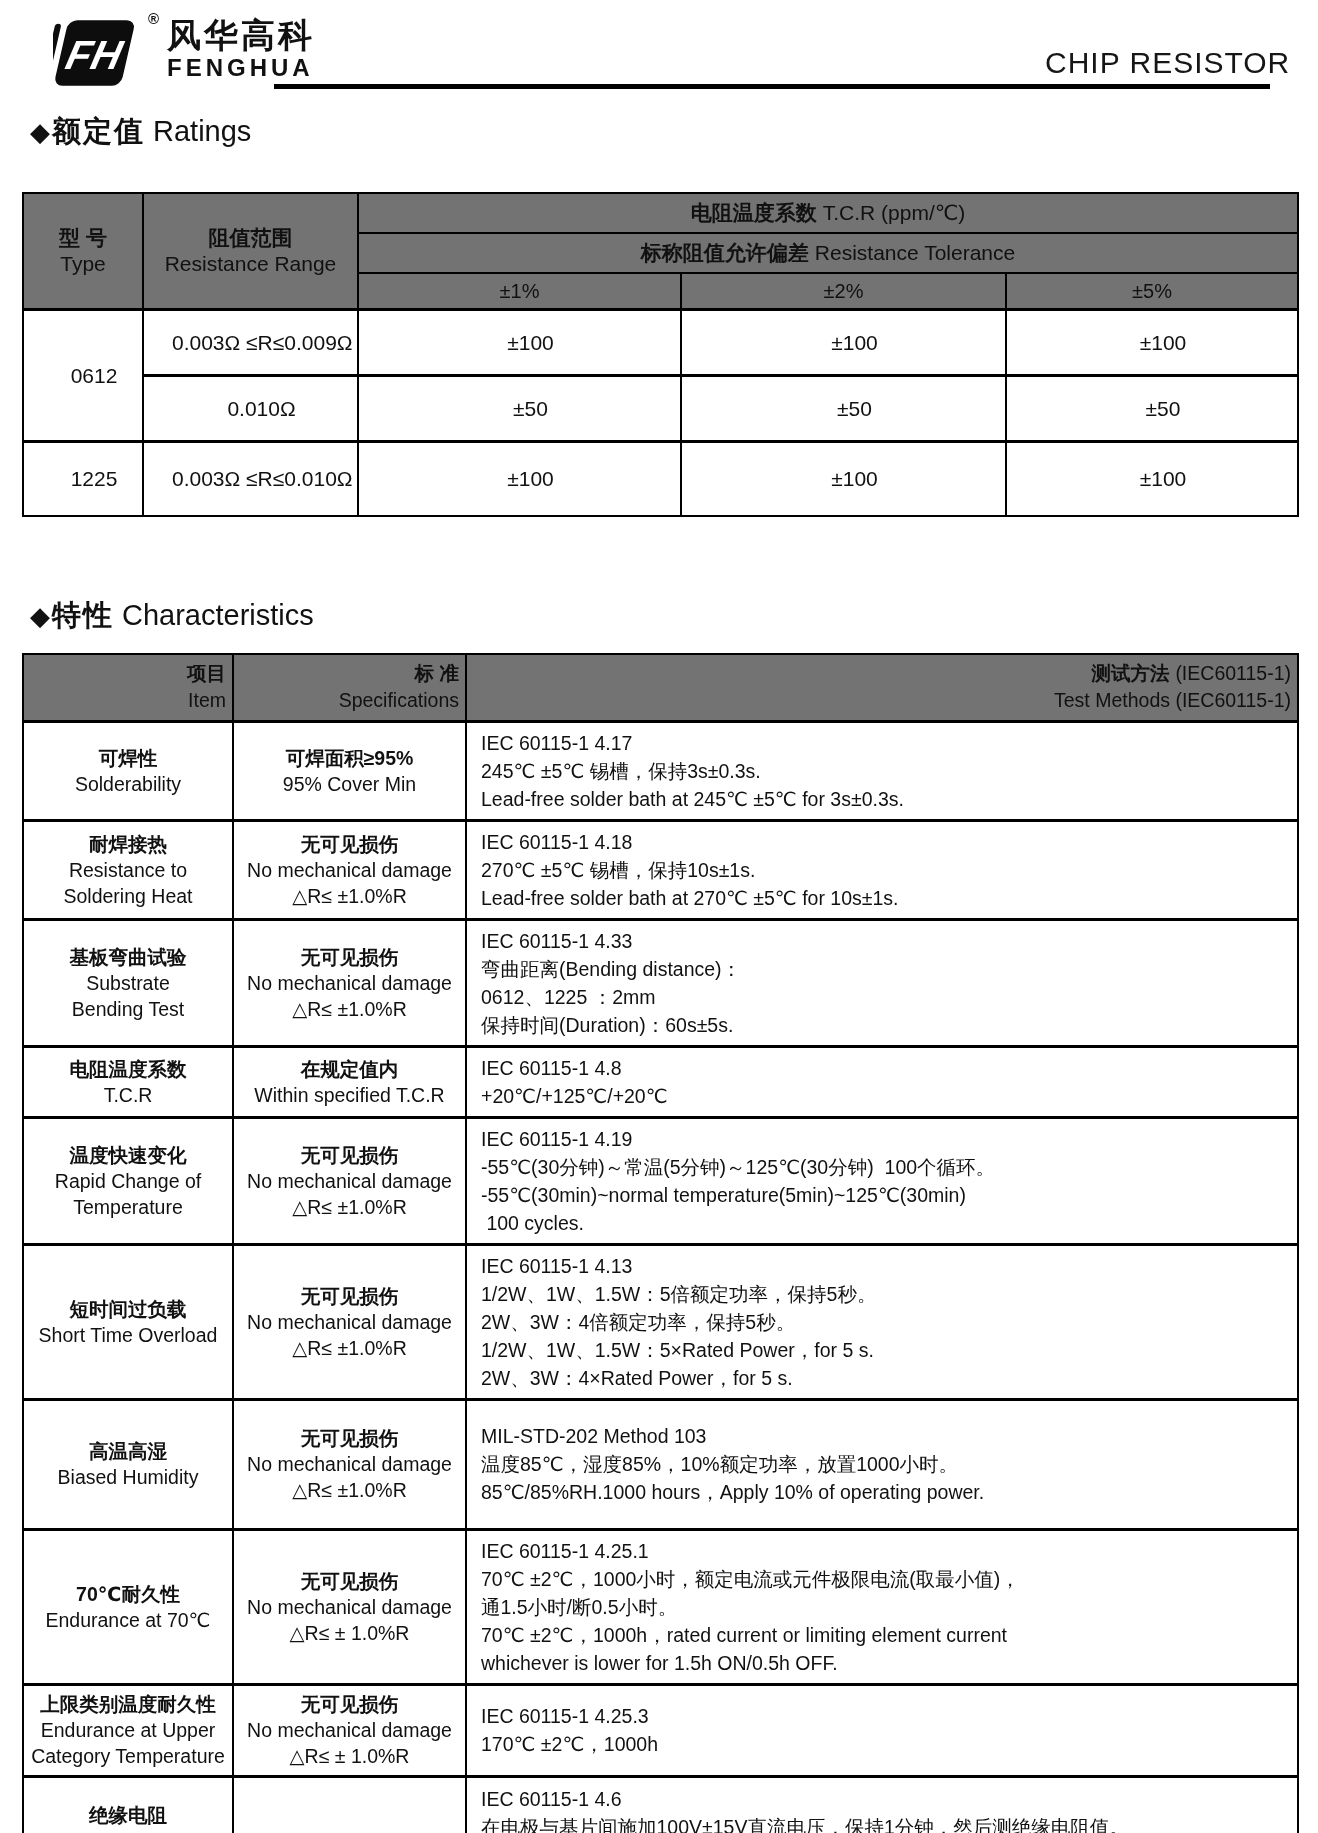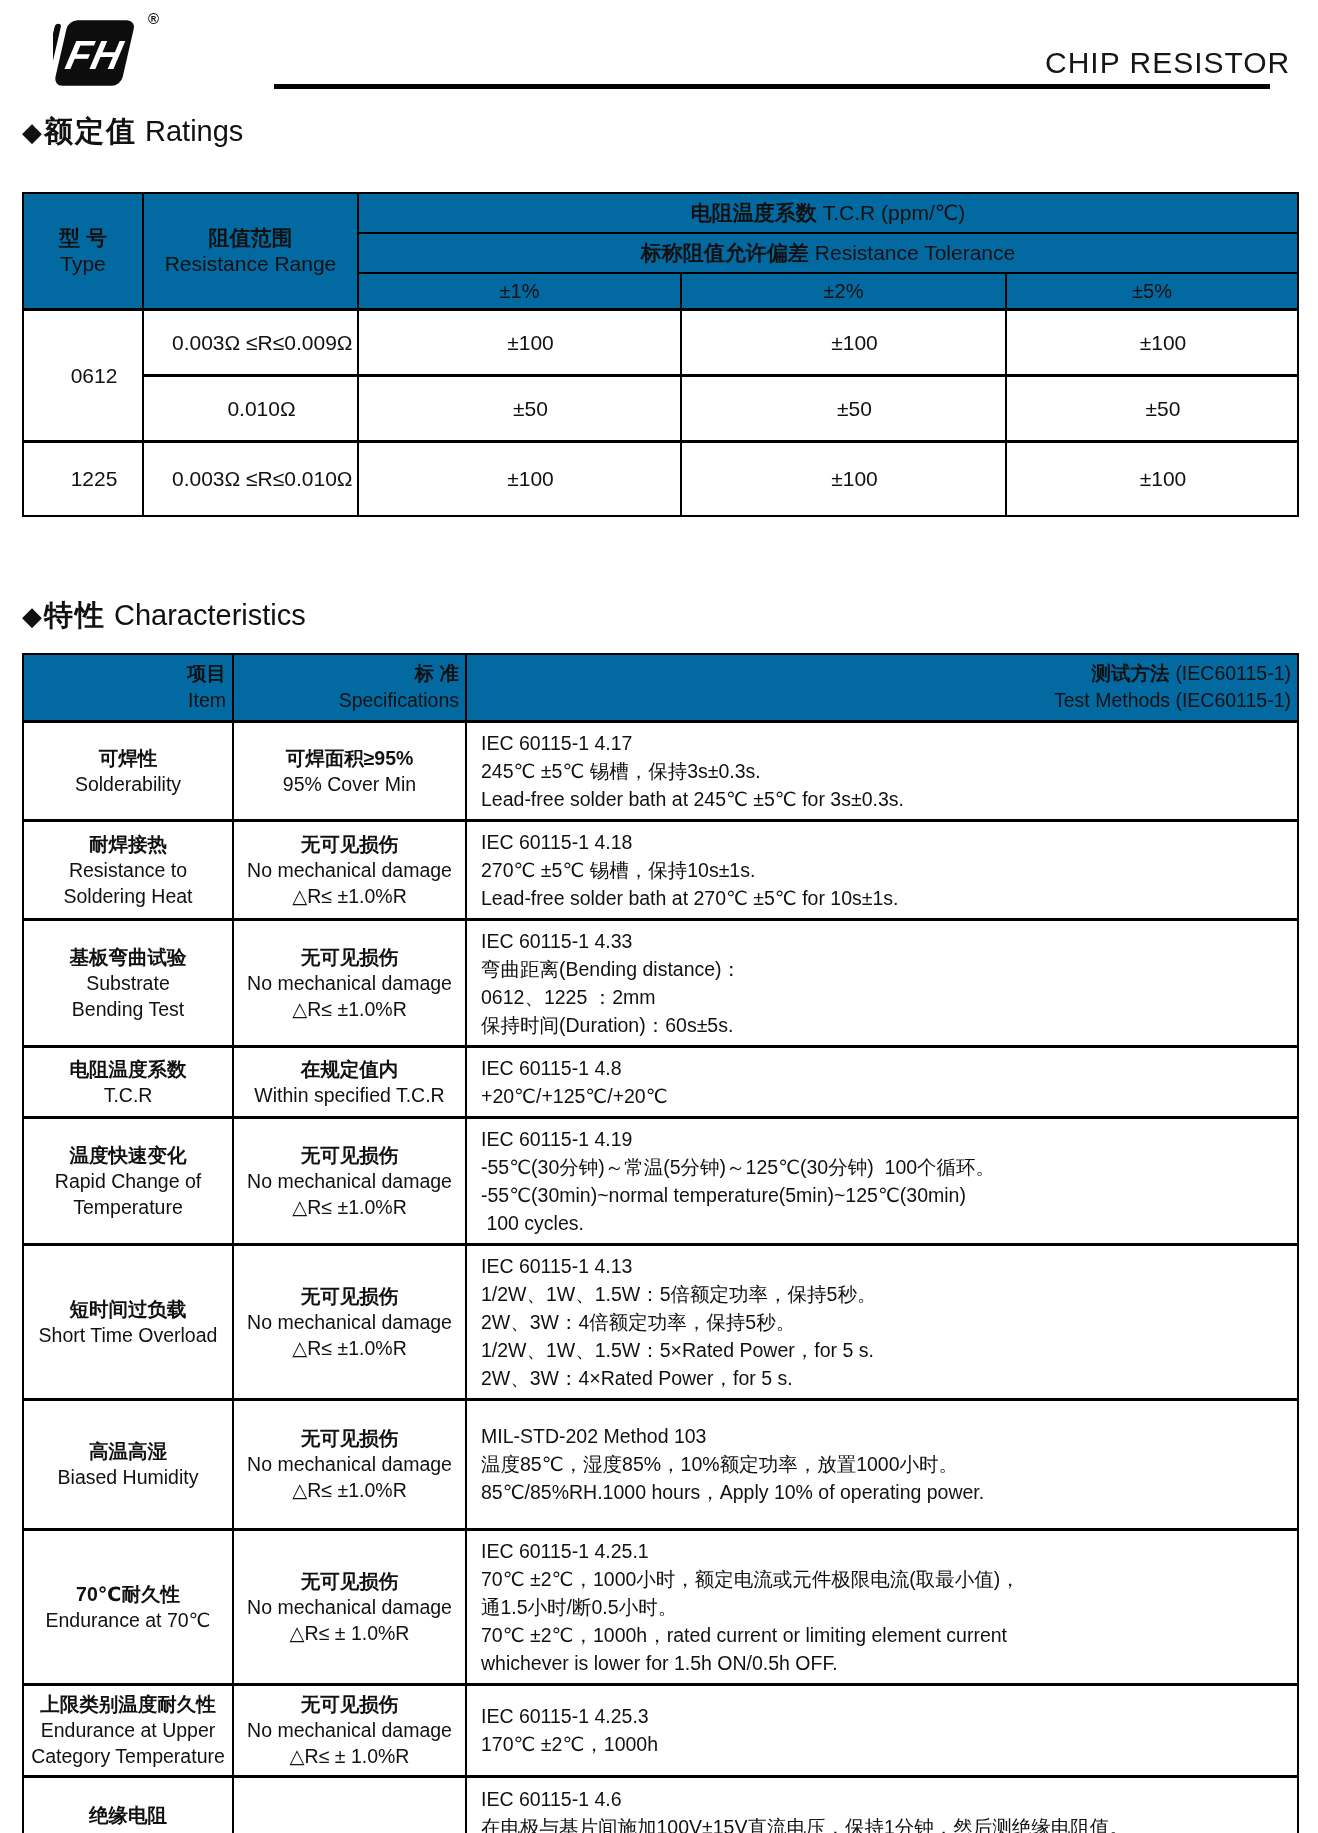--- a/index.html
+++ b/index.html
@@ -14,30 +14,30 @@
   }
   
   .brand{position:absolute;left:53px;top:16px;display:flex;align-items:flex-start;}
   .brand-reg{position:absolute;left:95px;top:-6px;font-size:15px;font-weight:bold;}
   .brand-text{margin-left:22px;}
   .brand-cn{font-size:34px;font-weight:bold;letter-spacing:3px;line-height:38px;white-space:nowrap;}
   .brand-en{font-size:24px;font-weight:bold;letter-spacing:4px;line-height:28px;white-space:nowrap;}
   .doc-title{position:absolute;left:1045px;top:46px;font-size:30px;letter-spacing:1px;color:#161616;white-space:nowrap;}
   .header-rule{position:absolute;left:274px;top:84px;width:996px;height:5px;background:#000;}
   
-  .sec-heading{position:absolute;left:22px;font-size:29px;white-space:nowrap;}
+  .sec-heading{position:absolute;left:30px;font-size:29px;white-space:nowrap;}
   .sec-heading .diamond{font-size:26px;margin-right:2px;}
   .sec-heading .cn{font-weight:bold;letter-spacing:2px;}
   .sec-heading .en{font-weight:normal;margin-left:8px;}
   #ratings-heading{top:112px;}
   #characteristics-heading{top:596px;text-align:right;}
   
   table{border-collapse:collapse;table-layout:fixed;position:absolute;left:22px;background:#fff;}
   th,td{border:2px solid #000;vertical-align:middle;padding:2px 6px;overflow:hidden;}
-  th{background:#0369a1;font-weight:normal;}
+  th{background:#737373;font-weight:normal;}
   .cn{font-weight:bold;white-space:pre-line;}
   .en{font-weight:normal;white-space:pre-line;}
   
   #ratings-table{top:192px;width:1275px;font-size:21px;}
   #ratings-table th{line-height:26px;}
   #ratings-table td{text-align:center;line-height:25px;padding-left:28px;}
   #ratings-table .hdr-cell{text-align:center;}
   #ratings-table .tol-cell{height:30px;font-size:20px;text-align:center;}
   #ratings-table tr.data-row td{border-top-width:3px;}
   #ratings-table .range-cell{white-space:nowrap;}
@@ -57,20 +57,24 @@
 
   <div class="brand">
     <svg width="92" height="74" viewBox="0 0 104 78">
       <g transform="translate(18 0) skewX(-13)">
         <rect x="-14" y="6" width="7" height="66" rx="3.5" fill="#0d0d0d"></rect>
         <rect x="0" y="2" width="76" height="74" rx="10" fill="#0d0d0d"></rect>
         <text x="38" y="57" text-anchor="middle" font-family="Liberation Sans, sans-serif" font-size="46" font-weight="bold" font-style="italic" fill="#ffffff">FH</text>
       </g>
     </svg>
     <span class="brand-reg">®</span>
+    <div class="brand-text">
+      <div class="brand-cn">风华高科</div>
+      <div class="brand-en">FENGHUA</div>
+    </div>
   </div>
   <div class="doc-title">CHIP RESISTOR</div>
   <div class="header-rule"></div>
 
   <div class="sec-heading" id="ratings-heading">
     <span class="diamond">◆</span><span class="cn">额定值</span><span class="en">Ratings</span>
   </div>
 
   <table id="ratings-table">
     <colgroup>

